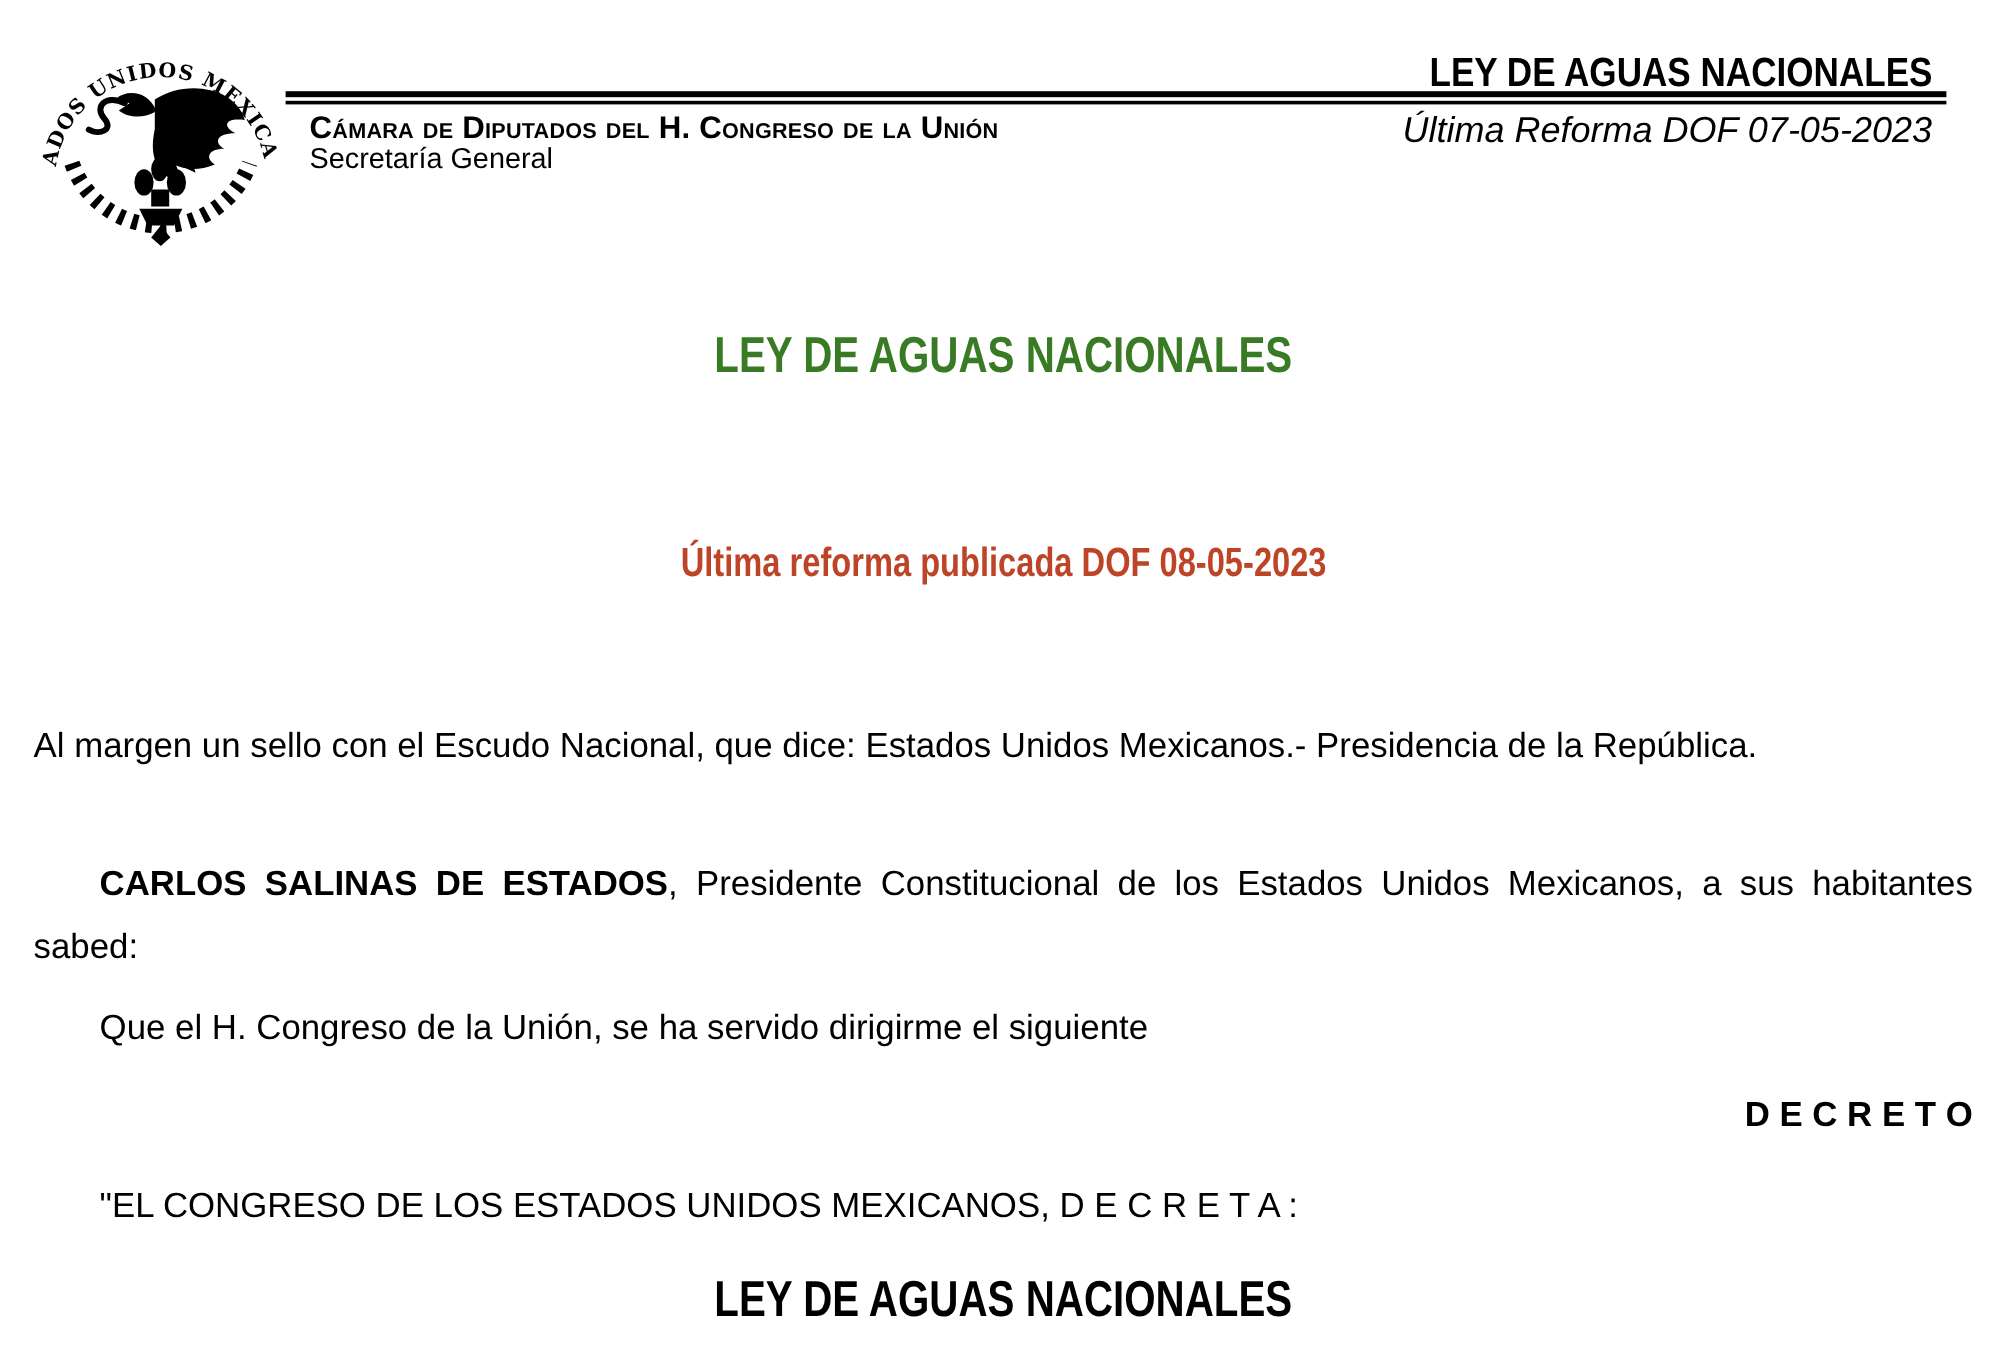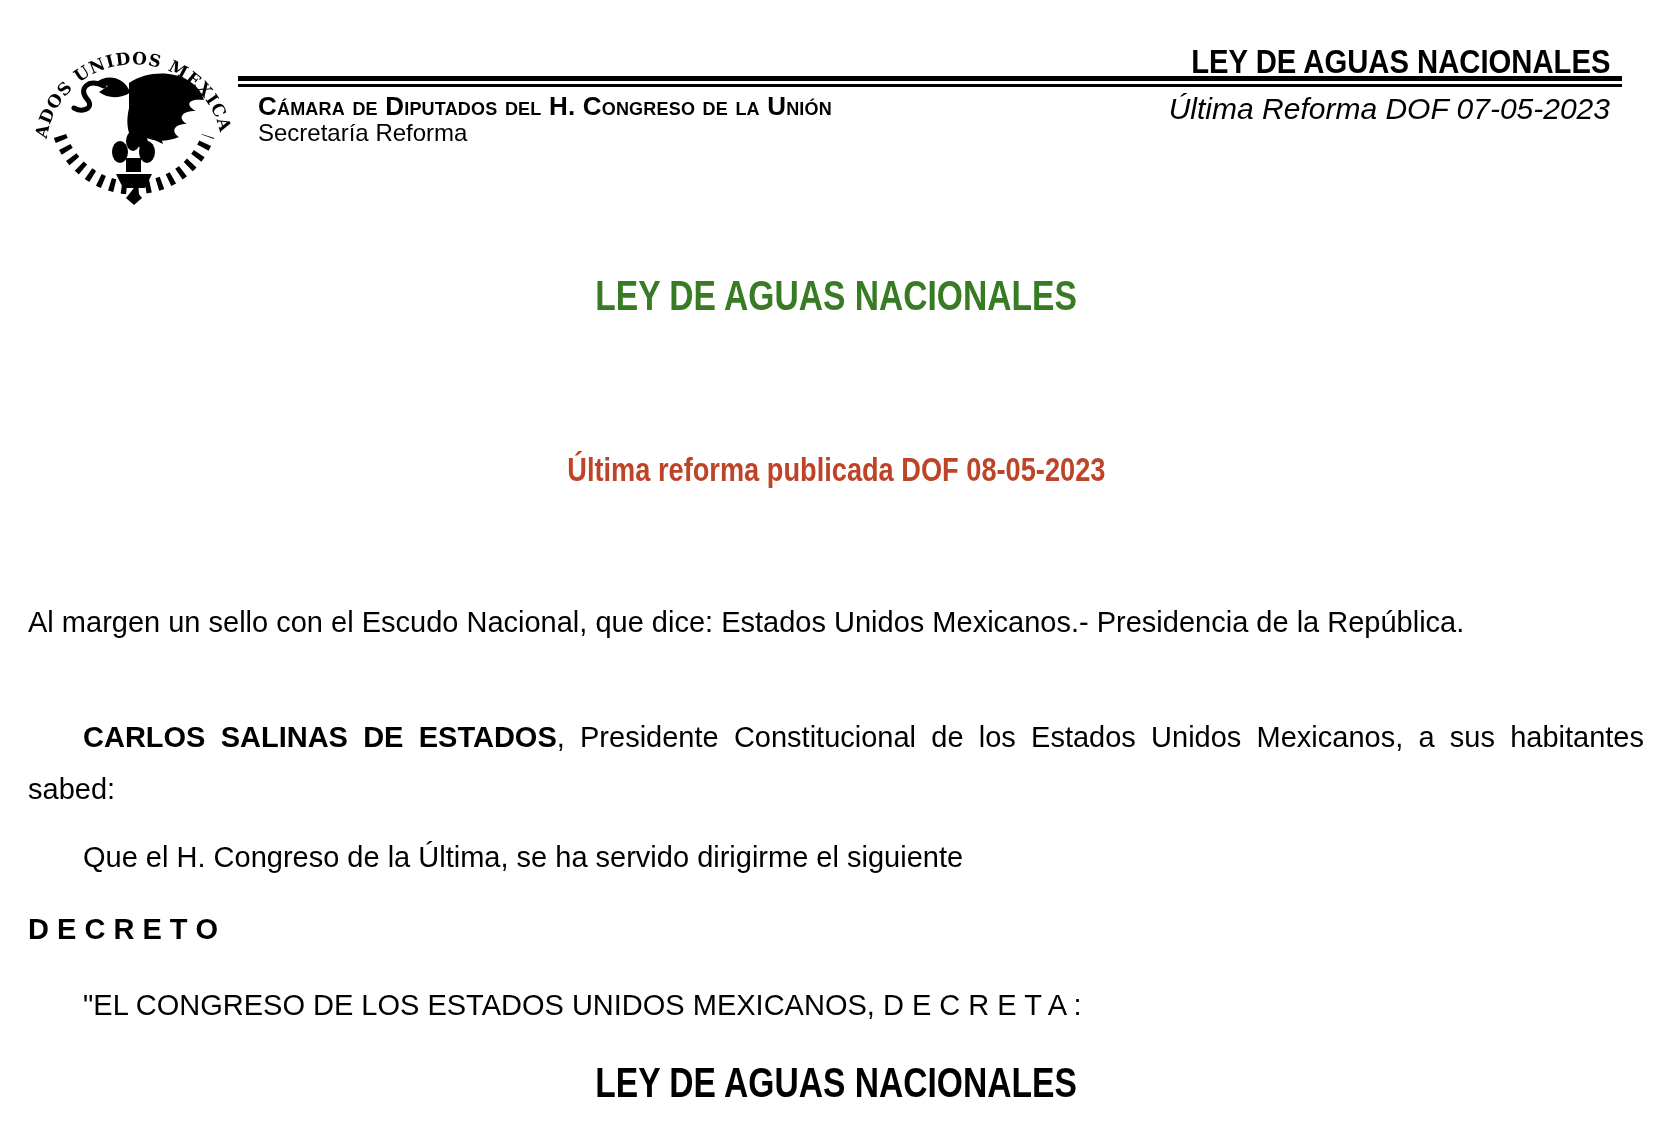--- a/index.html
+++ b/index.html
@@ -44,21 +44,21 @@
   
   .para{
     position:absolute;left:28px;right:26px;
     font-size:29px;line-height:52px;margin:0;
   }
   .just{text-align:justify;}
   .indent{text-indent:55px;}
   .p-sello{top:596px;}
   .p-president{top:711px;}
   .p-congreso{top:831px;}
-  .p-decreto{top:903px;text-align:left;font-weight:bold;}
+  .p-decreto{top:903px;text-align:right;font-weight:bold;}
   .p-quote{top:979px;}
   .law-title-bottom{top:1059px;font-size:42px;font-weight:bold;}
   .bold{font-weight:bold;}
 </style>
 </head>
 <body>
 
 <div class="page">
 
   <svg class="seal" viewBox="0 0 200 178" xmlns="http://www.w3.org/2000/svg" aria-hidden="true">
@@ -92,35 +92,35 @@
 
   <div class="rule"></div>
 
   <div class="doc-title-top">
     <span class="cond86">LEY DE AGUAS NACIONALES</span>
   </div>
   <div class="reform-top">Última Reforma DOF 07-05-2023</div>
 
   <div class="org-block">
     <div class="org-line1">Cámara de Diputados del H. Congreso de la Unión</div>
-    <div class="org-line2">Secretaría Reforma</div>
+    <div class="org-line2">Secretaría General</div>
   </div>
 
   <div class="centerline green-title">
     <span class="cond">LEY DE AGUAS NACIONALES</span>
   </div>
   <div class="centerline reform-note">
     <span class="cond">Última reforma publicada DOF 08-05-2023</span>
   </div>
 
   <p class="para just p-sello">Al margen un sello con el Escudo Nacional, que dice: Estados Unidos Mexicanos.- Presidencia de la República.</p>
 
   <p class="para just indent p-president"><span class="bold">CARLOS SALINAS DE ESTADOS</span><span>, Presidente Constitucional de los Estados Unidos Mexicanos, a sus habitantes sabed:</span></p>
 
-  <p class="para indent p-congreso">Que el H. Congreso de la Última, se ha servido dirigirme el siguiente</p>
+  <p class="para indent p-congreso">Que el H. Congreso de la Unión, se ha servido dirigirme el siguiente</p>
 
   <p class="para p-decreto">D E C R E T O</p>
 
   <p class="para indent p-quote">"EL CONGRESO DE LOS ESTADOS UNIDOS MEXICANOS, D E C R E T A :</p>
 
   <div class="centerline law-title-bottom">
     <span class="cond">LEY DE AGUAS NACIONALES</span>
   </div>
 
 </div>

